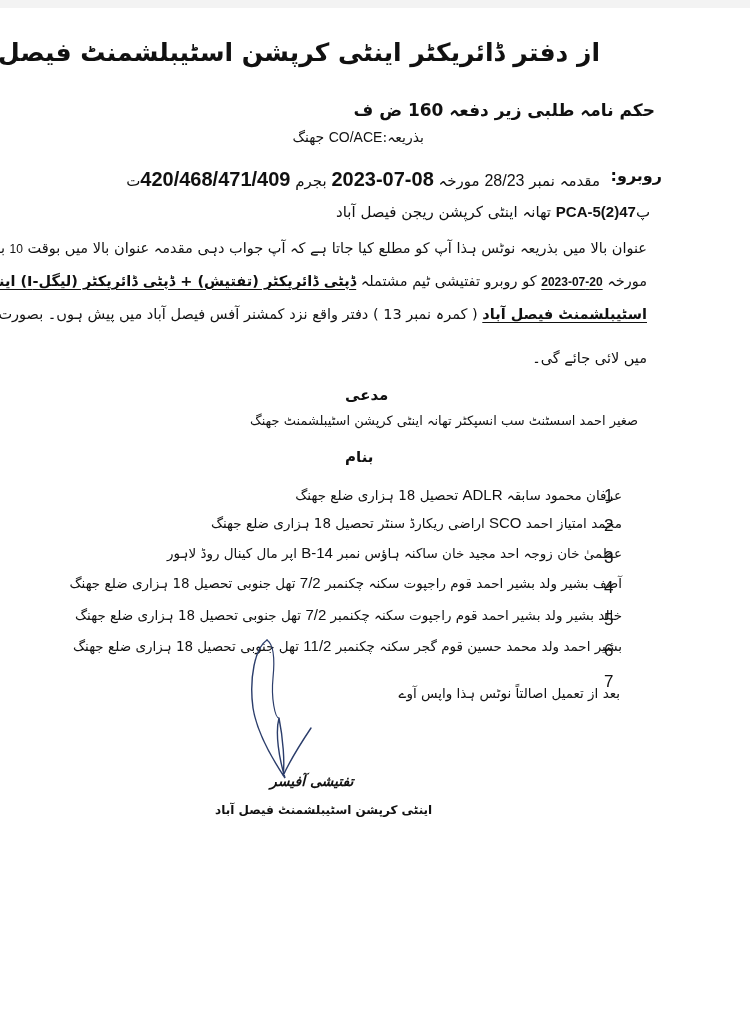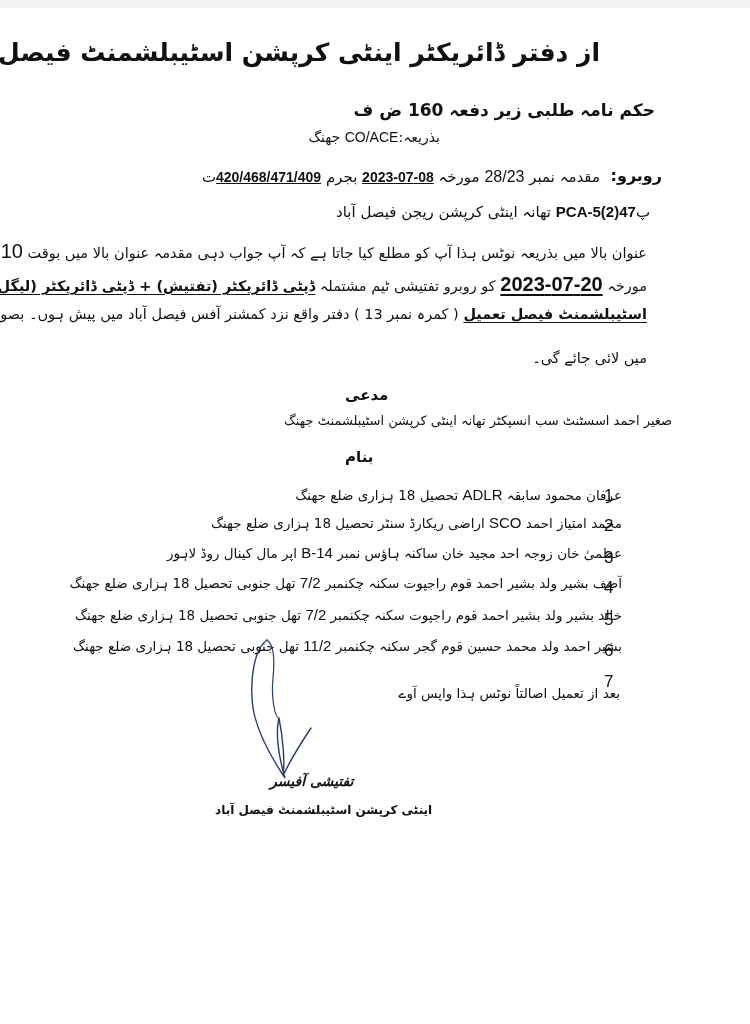--- a/index.html
+++ b/index.html
@@ -12,46 +12,46 @@
     .rtl { direction: rtl; unicode-bidi: embed; }
     .abs { position: absolute; white-space: nowrap; }
     .title {
       top: 30px; left: 150px; width: 450px; text-align: center;
       font-size: 25px; font-weight: bold; letter-spacing: 0px;
     }
     .subtitle {
       top: 92px; right: 95px; font-size: 17px; font-weight: bold;
     }
     .via {
-      top: 121px; right: 310px; font-size: 14px; margin-left: 44px;
+      top: 121px; right: 326px; font-size: 14px; margin-left: 44px;
     }
     .via .latin { font-family: "Liberation Sans", sans-serif; font-weight: normal; }
     .subject-label {
       top: 158px; right: 88px; font-size: 16px; font-weight: bold;
     }
     .subject-line1 {
       top: 160px; right: 150px; font-size: 15px;
     }
     .subject-line1 .num { font-family: "Liberation Sans", sans-serif; font-size: 16px; }
-    .subject-line1 .bold { font-family: "Liberation Sans", sans-serif; font-weight: bold; font-size: 14px; letter-spacing: 1px; text-decoration: underline; }
+    .subject-line1 .bold { font-family: "Liberation Sans", sans-serif; font-weight: bold; font-size: 20px; letter-spacing: 1px; }
     .subject-line2 {
       top: 195px; right: 100px; font-size: 15px;
     }
     .subject-line2 .bold { font-family: "Liberation Sans", sans-serif; font-weight: bold; font-size: 15px; }
     .para {
       right: 103px; font-size: 14.5px;
     }
-    .para .num { font-family: "Liberation Sans", sans-serif; font-size: 20px; }
+    .para .num { font-family: "Liberation Sans", sans-serif; font-size: 12px; }
     .p1 { top: 232px; }
     .p2 { top: 265px; }
     .p3 { top: 298px; }
     .p4 { top: 342px; text-align: right; }
     .u { text-decoration: underline; text-underline-offset: 3px; font-weight: bold; }
     .plaintiff-head { top: 378px; left: 345px; font-size: 15px; font-weight: bold; }
-    .plaintiff-name { top: 405px; left: 250px; font-size: 13px; margin-left: 34px; }
+    .plaintiff-name { top: 405px; left: 250px; font-size: 13px; }
     .against-head { top: 440px; left: 345px; font-size: 15px; font-weight: bold; }
     .accused {
       position: absolute; right: 128px; font-size: 13.5px;
     }
     .accused .latin { font-family: "Liberation Sans", sans-serif; font-size: 15px; }
     .idx {
       position: absolute; left: 604px; font-family: "Liberation Sans", sans-serif; font-size: 17px;
     }
     .return-note { top: 677px; right: 130px; font-size: 13.5px; }
     .sig-title { top: 765px; left: 270px; font-size: 14px; font-weight: bold; font-style: italic; }
@@ -95,21 +95,21 @@
   </div>
 
   <div class="abs rtl para p2">
     <span>مورخہ</span>
     <span class="num u">20-07-2023</span>
     <span>کو روبرو تفتیشی ٹیم مشتملہ</span>
     <span class="u">ڈپٹی ڈائریکٹر (تفتیش) + ڈپٹی ڈائریکٹر (لیگل-I) اینٹی کرپشن</span>
   </div>
 
   <div class="abs rtl para p3">
-    <span class="u">اسٹیبلشمنٹ فیصل تعمیل</span>
+    <span class="u">اسٹیبلشمنٹ فیصل آباد</span>
     <span>( کمرہ نمبر 13 ) دفتر واقع نزد کمشنر آفس فیصل آباد میں پیش ہوں۔ بصورت دیگر یکطرفہ کاروائی عمل</span>
   </div>
 
   <div class="abs rtl para p4">میں لائی جائے گی۔</div>
 
   <div class="abs rtl plaintiff-head">مدعی</div>
   <div class="abs rtl plaintiff-name">صغیر احمد اسسٹنٹ سب انسپکٹر تھانہ اینٹی کرپشن اسٹیبلشمنٹ جھنگ</div>
 
   <div class="abs rtl against-head">بنام</div>
 

